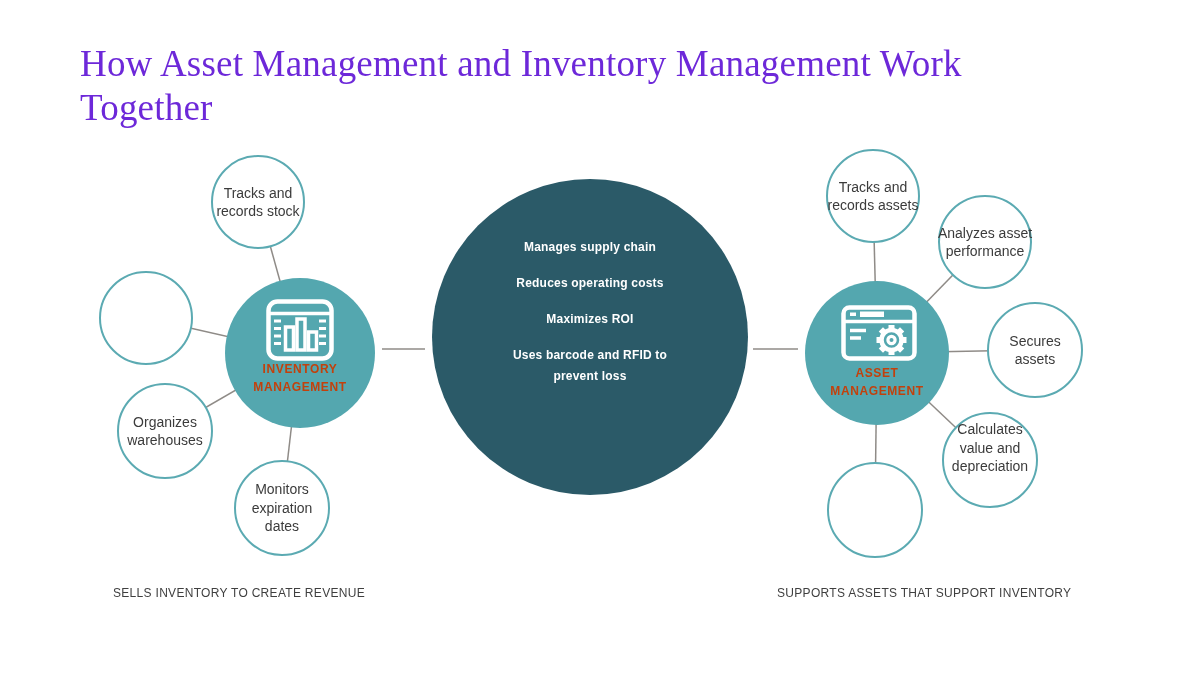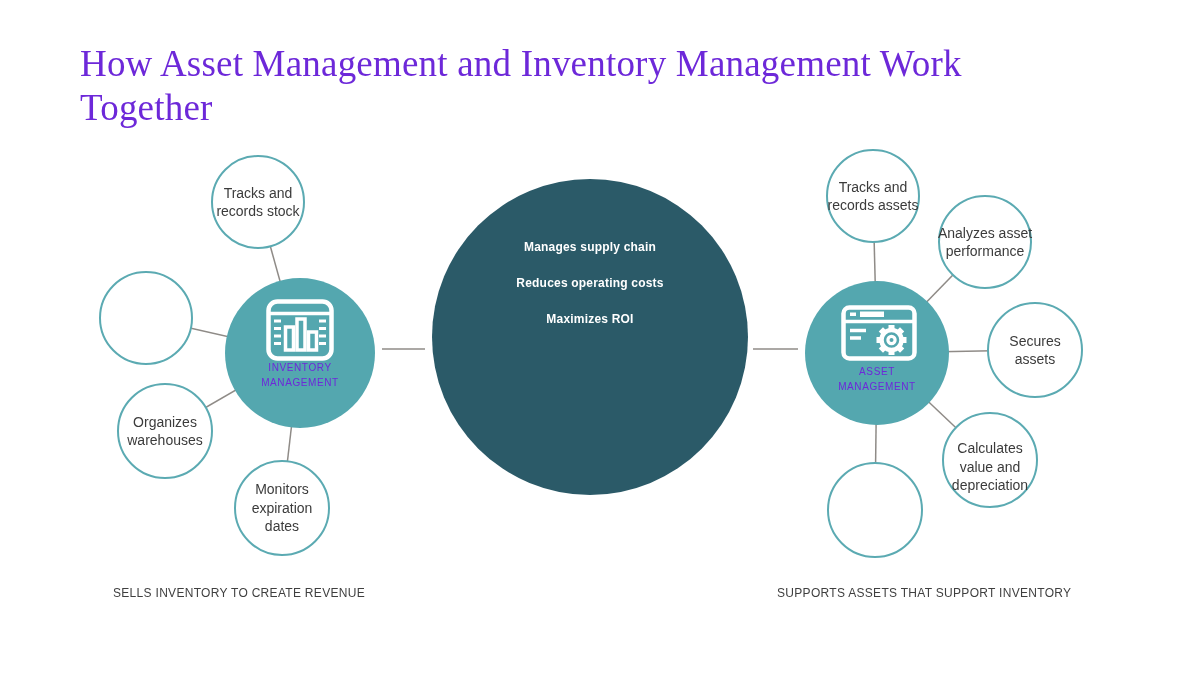--- a/index.html
+++ b/index.html
@@ -9,21 +9,21 @@
   }
   .title {
     position:absolute; left:80px; top:42px; width:1020px;
     font-family:"Liberation Serif", serif; font-size:37px; line-height:44px;
     color:#6d28d9; letter-spacing:0.2px;
   }
   .diagram-svg { position:absolute; left:0; top:0; }
   .label { position:absolute; display:flex; align-items:center; justify-content:center;
     text-align:center; white-space:pre-line; }
   .sat-label { width:100px; height:90px; font-size:14px; line-height:1.32; color:#3b3b3b; }
-  .hub-label { width:150px; font-size:10px; font-weight:normal; color:#6d28d9;
+  .hub-label { width:150px; font-size:12px; font-weight:bold; color:#c2410c;
     letter-spacing:0.6px; line-height:1.5; }
   .center-text {
     position:absolute; left:440px; top:237px; width:300px;
     display:flex; flex-direction:column; gap:15px; align-items:center;
   }
   .center-item {
     font-size:12px; font-weight:bold; color:#ffffff; line-height:21px;
     text-align:center; white-space:pre-line; letter-spacing:0.2px;
   }
   .caption {
@@ -124,36 +124,38 @@
 
   <div class="label hub-label" style="left:225px; top:360px;">INVENTORY
 MANAGEMENT</div>
   <div class="label hub-label" style="left:802px; top:364px;">ASSET
 MANAGEMENT</div>
 
   <div class="center-text">
     <div class="center-item">Manages supply chain</div>
     <div class="center-item">Reduces operating costs</div>
     <div class="center-item">Maximizes ROI</div>
+    <div class="center-item">Uses barcode and RFID to
+prevent loss</div>
   </div>
 
   <div class="label sat-label" style="left:208px; top:157px;">Tracks and
 records stock</div>
   <div class="label sat-label" style="left:115px; top:386px;text-align:center;">Organizes
 warehouses</div>
   <div class="label sat-label" style="left:232px; top:463px;">Monitors
 expiration
 dates</div>
 
   <div class="label sat-label" style="left:823px; top:151px;">Tracks and
 records assets</div>
   <div class="label sat-label" style="left:935px; top:197px;">Analyzes asset
 performance</div>
   <div class="label sat-label" style="left:985px; top:305px;">Secures
 assets</div>
-  <div class="label sat-label" style="left:940px; top:422px;">Calculates
+  <div class="label sat-label" style="left:940px; top:403px;">Calculates
 value and
 depreciation</div>
 
   <div class="caption caption-left">SELLS INVENTORY TO CREATE REVENUE</div>
   <div class="caption caption-right">SUPPORTS ASSETS THAT SUPPORT INVENTORY</div>
 
 </div>
 
 </body></html>

